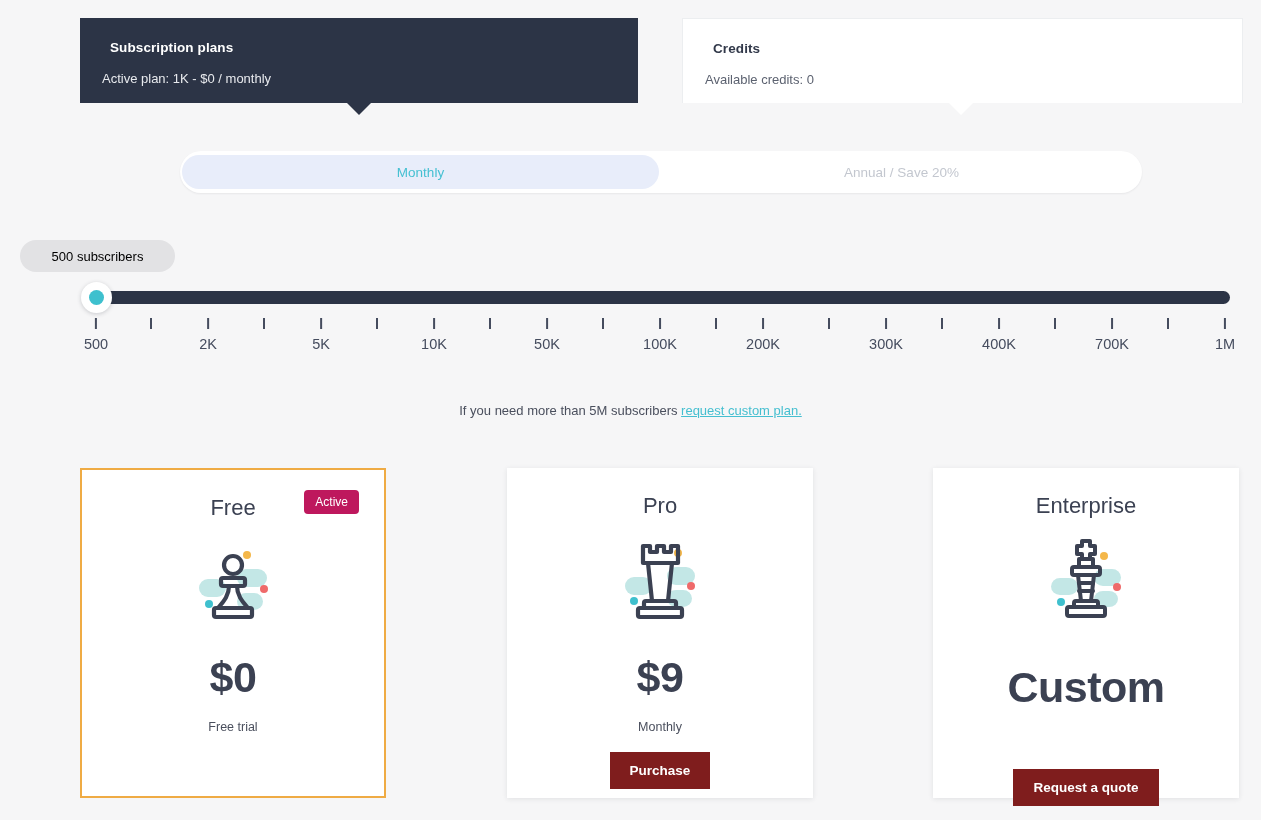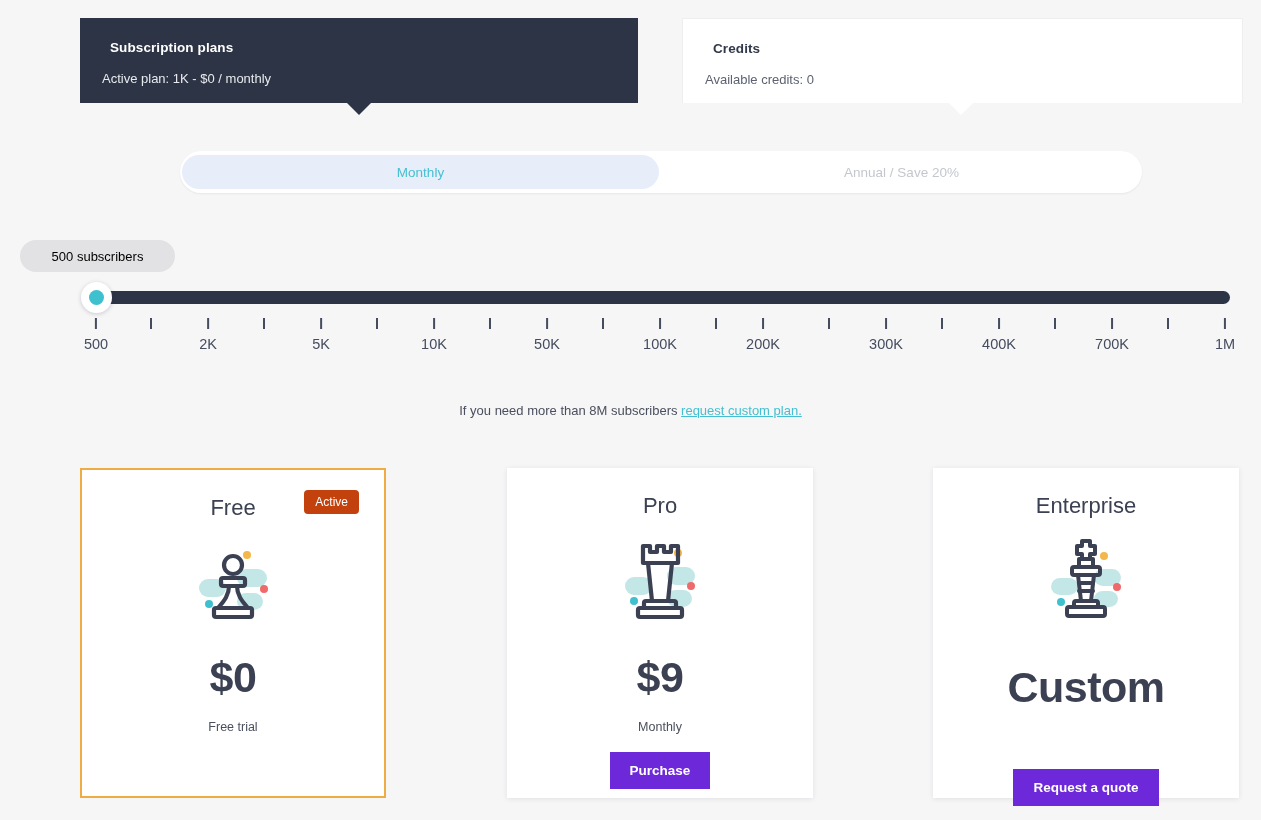--- a/index.html
+++ b/index.html
@@ -194,21 +194,21 @@
 
   .plan .plan-name {
     margin-top: 25px;
     font-size: 22px;
     color: #3b4152;
     font-weight: normal;
   }
   .active-badge {
     position: absolute;
     right: 25px; top: 20px;
-    background: #c2410c;
+    background: #be185d;
     color: #ffffff;
     font-size: 12px;
     padding: 5px 11px;
     border-radius: 4px;
   }
   .plan-icon { margin-top: 12px; }
   .plan-price {
     font-size: 43px;
     font-weight: bold;
     color: #3b4152;
@@ -217,21 +217,21 @@
   #plan-free .plan-price   { margin-top: 20px; }
   #plan-pro .plan-price    { margin-top: 22px; }
   #plan-enterprise .plan-price { margin-top: 32px; }
   .plan-period {
     margin-top: 18px;
     font-size: 12.5px;
     color: #4a4f5d;
   }
   .plan-cta {
     margin-top: 18px;
-    background: #6d28d9;
+    background: #7f1d1d;
     color: #ffffff;
     border: none;
     font-family: inherit;
     font-size: 13.5px;
     font-weight: bold;
     padding: 11px 20px;
     cursor: pointer;
   }
   #plan-enterprise .plan-cta { margin-top: 57px; }
 </style>
@@ -335,21 +335,21 @@
       </div>
       <div class="tick" style="left: 1168px;">
         <span class="mark"></span>
       </div>
       <div class="tick" style="left: 1225px;">
         <span class="mark"></span>
         <span class="lbl">1M</span>
       </div>
     </div>
 
-  <div class="custom-note"><span>If you need more than 8M subscribers </span><a href="#">request custom plan.</a></div>
+  <div class="custom-note"><span>If you need more than 5M subscribers </span><a href="#">request custom plan.</a></div>
 
   <div class="plan" id="plan-free">
     <div class="plan-name">Free</div>
     <div class="active-badge">Active</div>
     <div class="plan-icon">
       <svg width="96" height="96" viewBox="0 0 96 96">
         <rect x="52" y="36" rx="9" ry="9" width="30" height="18" fill="#c3e7e6"></rect>
         <rect x="14" y="46" rx="9" ry="9" width="27" height="18" fill="#c3e7e6"></rect>
         <rect x="52" y="60" rx="9" ry="9" width="26" height="17" fill="#c3e7e6"></rect>
         <circle cx="62" cy="22" r="4" fill="#f4b74a"></circle>

